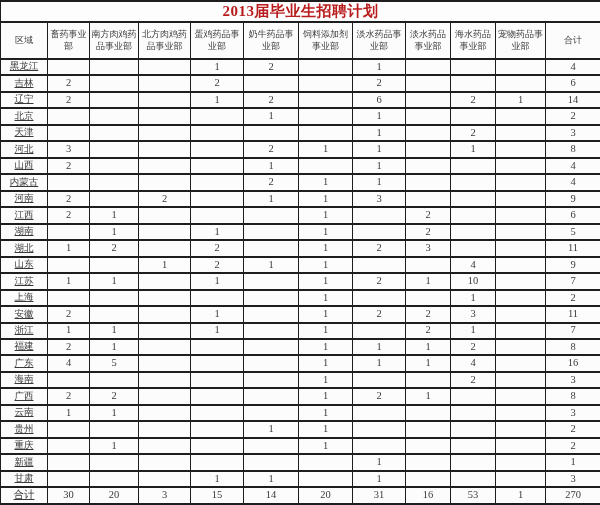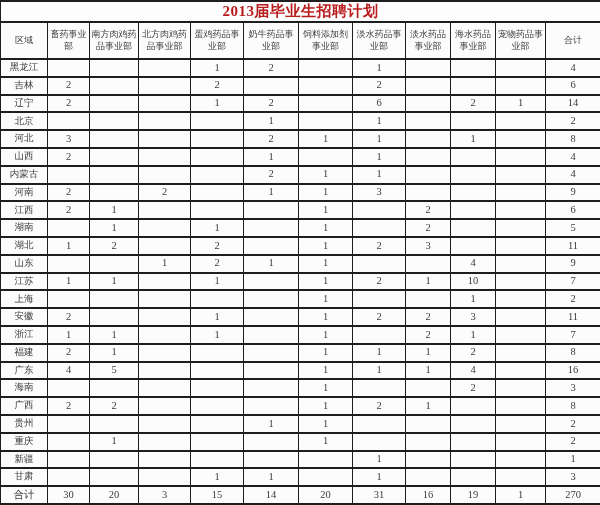--- a/index.html
+++ b/index.html
@@ -47,20 +47,21 @@
     line-height: 1.25;
     color: #3b3b3b;
   }
   tbody td {
     height: 15px;
     font-size: 10.5px;
     line-height: 1;
   }
   tbody td.region-cell {
     font-size: 9.5px;
+    text-decoration: underline;
   }
   tbody tr.totals-row td {
     font-size: 10.5px;
   }
 </style>
 </head>
 <body>
 
 <div class="page">
   <table class="plan-table">
@@ -148,20 +149,34 @@
           <td class="value-cell"></td>
           <td class="value-cell">1</td>
           <td class="value-cell"></td>
           <td class="value-cell">1</td>
           <td class="value-cell"></td>
           <td class="value-cell"></td>
           <td class="value-cell"></td>
           <td class="total-cell">2</td>
         </tr>
         <tr>
+          <td class="region-cell">天津</td>
+          <td class="value-cell"></td>
+          <td class="value-cell"></td>
+          <td class="value-cell"></td>
+          <td class="value-cell"></td>
+          <td class="value-cell"></td>
+          <td class="value-cell"></td>
+          <td class="value-cell">1</td>
+          <td class="value-cell"></td>
+          <td class="value-cell">2</td>
+          <td class="value-cell"></td>
+          <td class="total-cell">3</td>
+        </tr>
+        <tr>
           <td class="region-cell">河北</td>
           <td class="value-cell">3</td>
           <td class="value-cell"></td>
           <td class="value-cell"></td>
           <td class="value-cell"></td>
           <td class="value-cell">2</td>
           <td class="value-cell">1</td>
           <td class="value-cell">1</td>
           <td class="value-cell"></td>
           <td class="value-cell">1</td>
@@ -370,20 +385,34 @@
           <td class="value-cell">2</td>
           <td class="value-cell"></td>
           <td class="value-cell"></td>
           <td class="value-cell"></td>
           <td class="value-cell">1</td>
           <td class="value-cell">2</td>
           <td class="value-cell">1</td>
           <td class="value-cell"></td>
           <td class="value-cell"></td>
           <td class="total-cell">8</td>
+        </tr>
+        <tr>
+          <td class="region-cell">云南</td>
+          <td class="value-cell">1</td>
+          <td class="value-cell">1</td>
+          <td class="value-cell"></td>
+          <td class="value-cell"></td>
+          <td class="value-cell"></td>
+          <td class="value-cell">1</td>
+          <td class="value-cell"></td>
+          <td class="value-cell"></td>
+          <td class="value-cell"></td>
+          <td class="value-cell"></td>
+          <td class="total-cell">3</td>
         </tr>
         <tr>
           <td class="region-cell">贵州</td>
           <td class="value-cell"></td>
           <td class="value-cell"></td>
           <td class="value-cell"></td>
           <td class="value-cell"></td>
           <td class="value-cell">1</td>
           <td class="value-cell">1</td>
           <td class="value-cell"></td>
@@ -437,19 +466,19 @@
         <tr class="totals-row">
           <td class="region-cell">合计</td>
           <td class="value-cell">30</td>
           <td class="value-cell">20</td>
           <td class="value-cell">3</td>
           <td class="value-cell">15</td>
           <td class="value-cell">14</td>
           <td class="value-cell">20</td>
           <td class="value-cell">31</td>
           <td class="value-cell">16</td>
-          <td class="value-cell">19</td>
+          <td class="value-cell">53</td>
           <td class="value-cell">1</td>
           <td class="total-cell">270</td>
         </tr>
       </tbody>
   </table>
 </div>
 
 </body></html>

